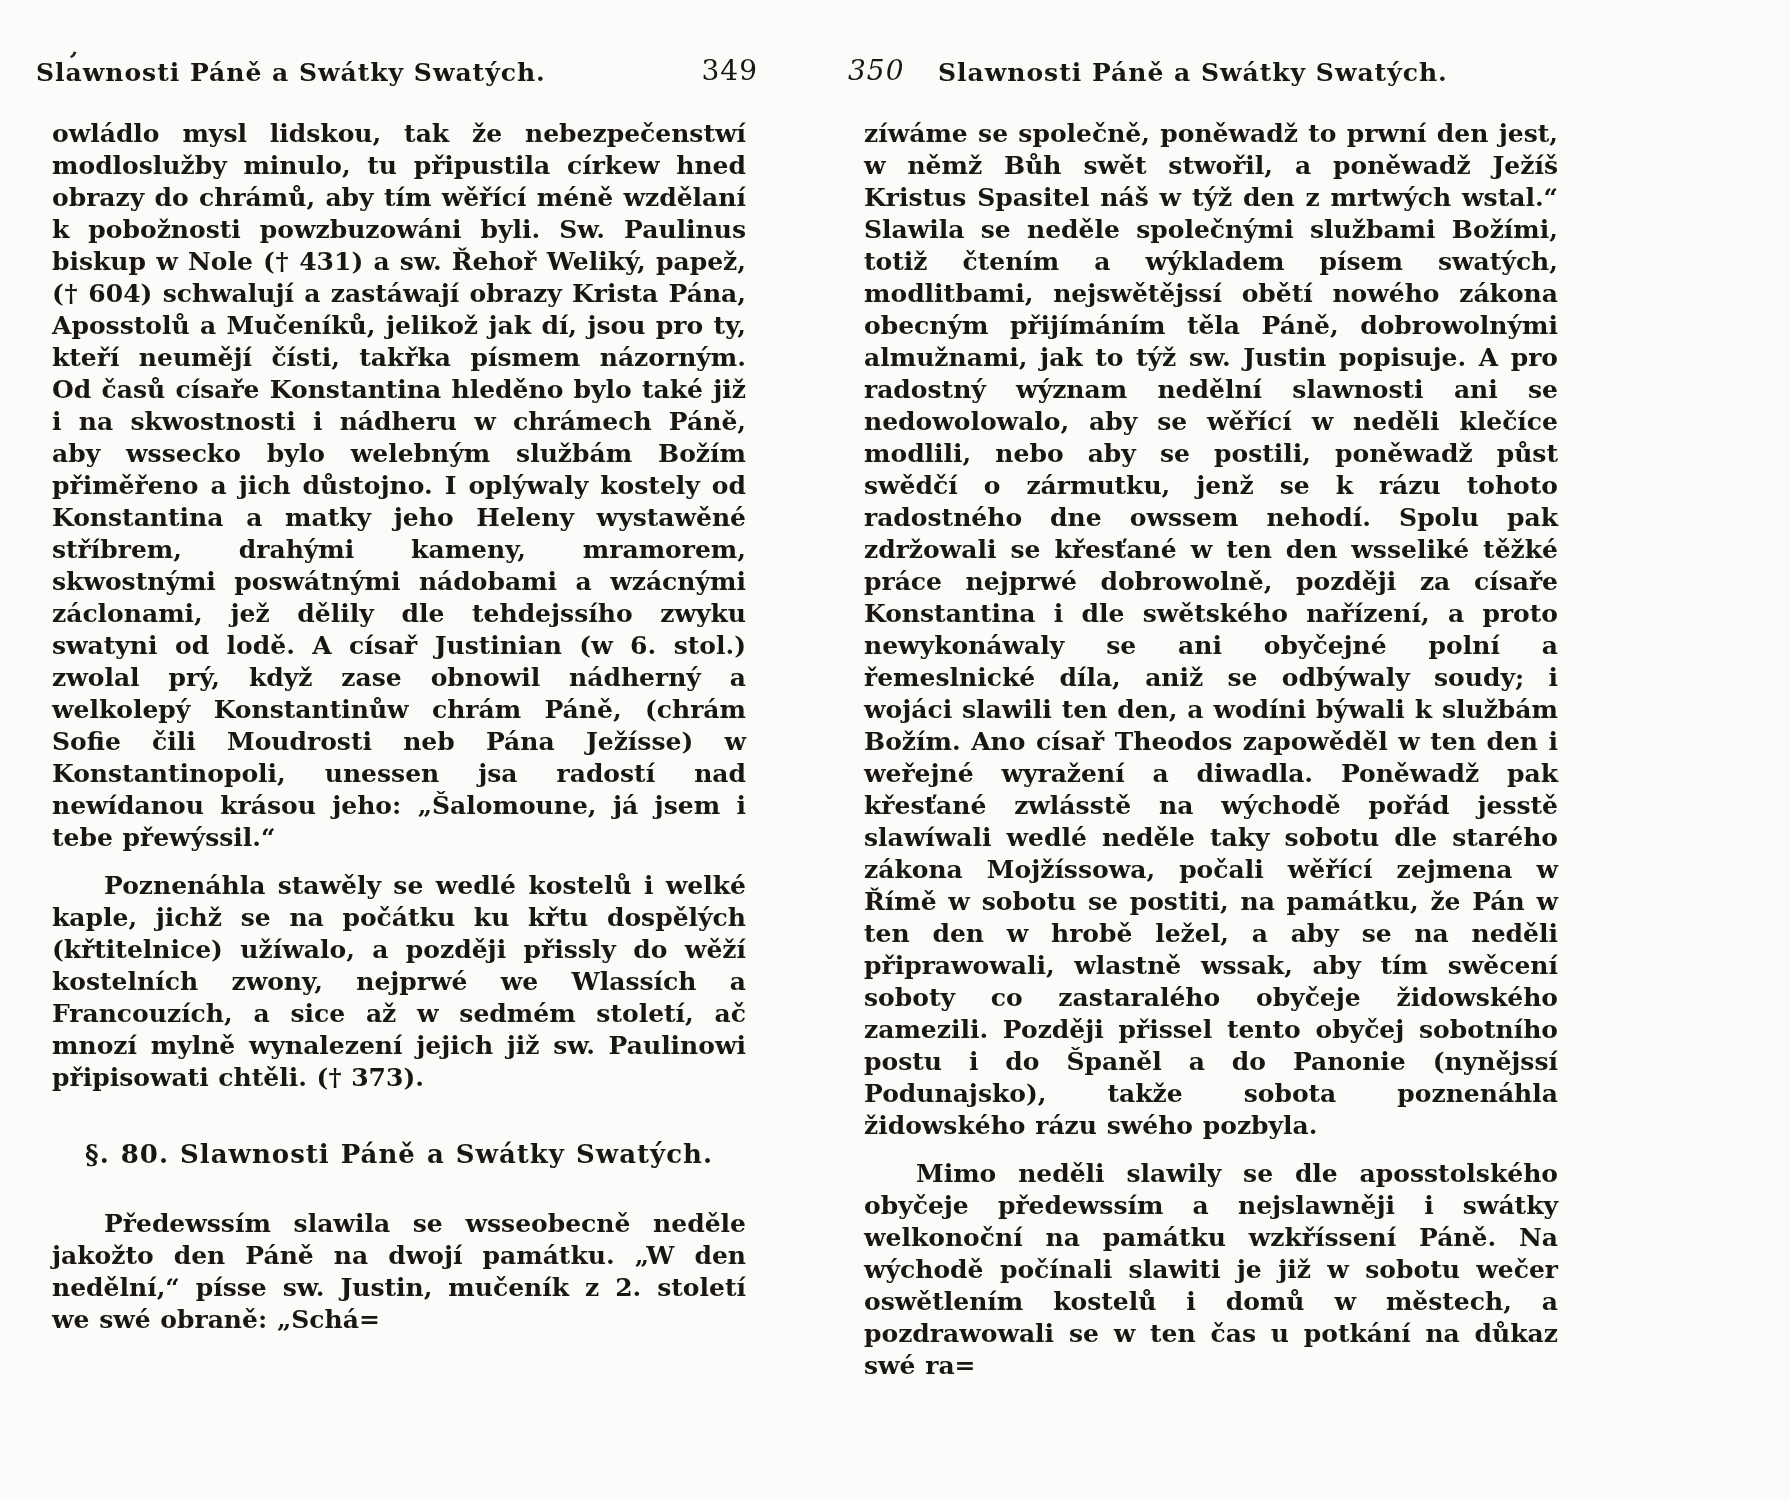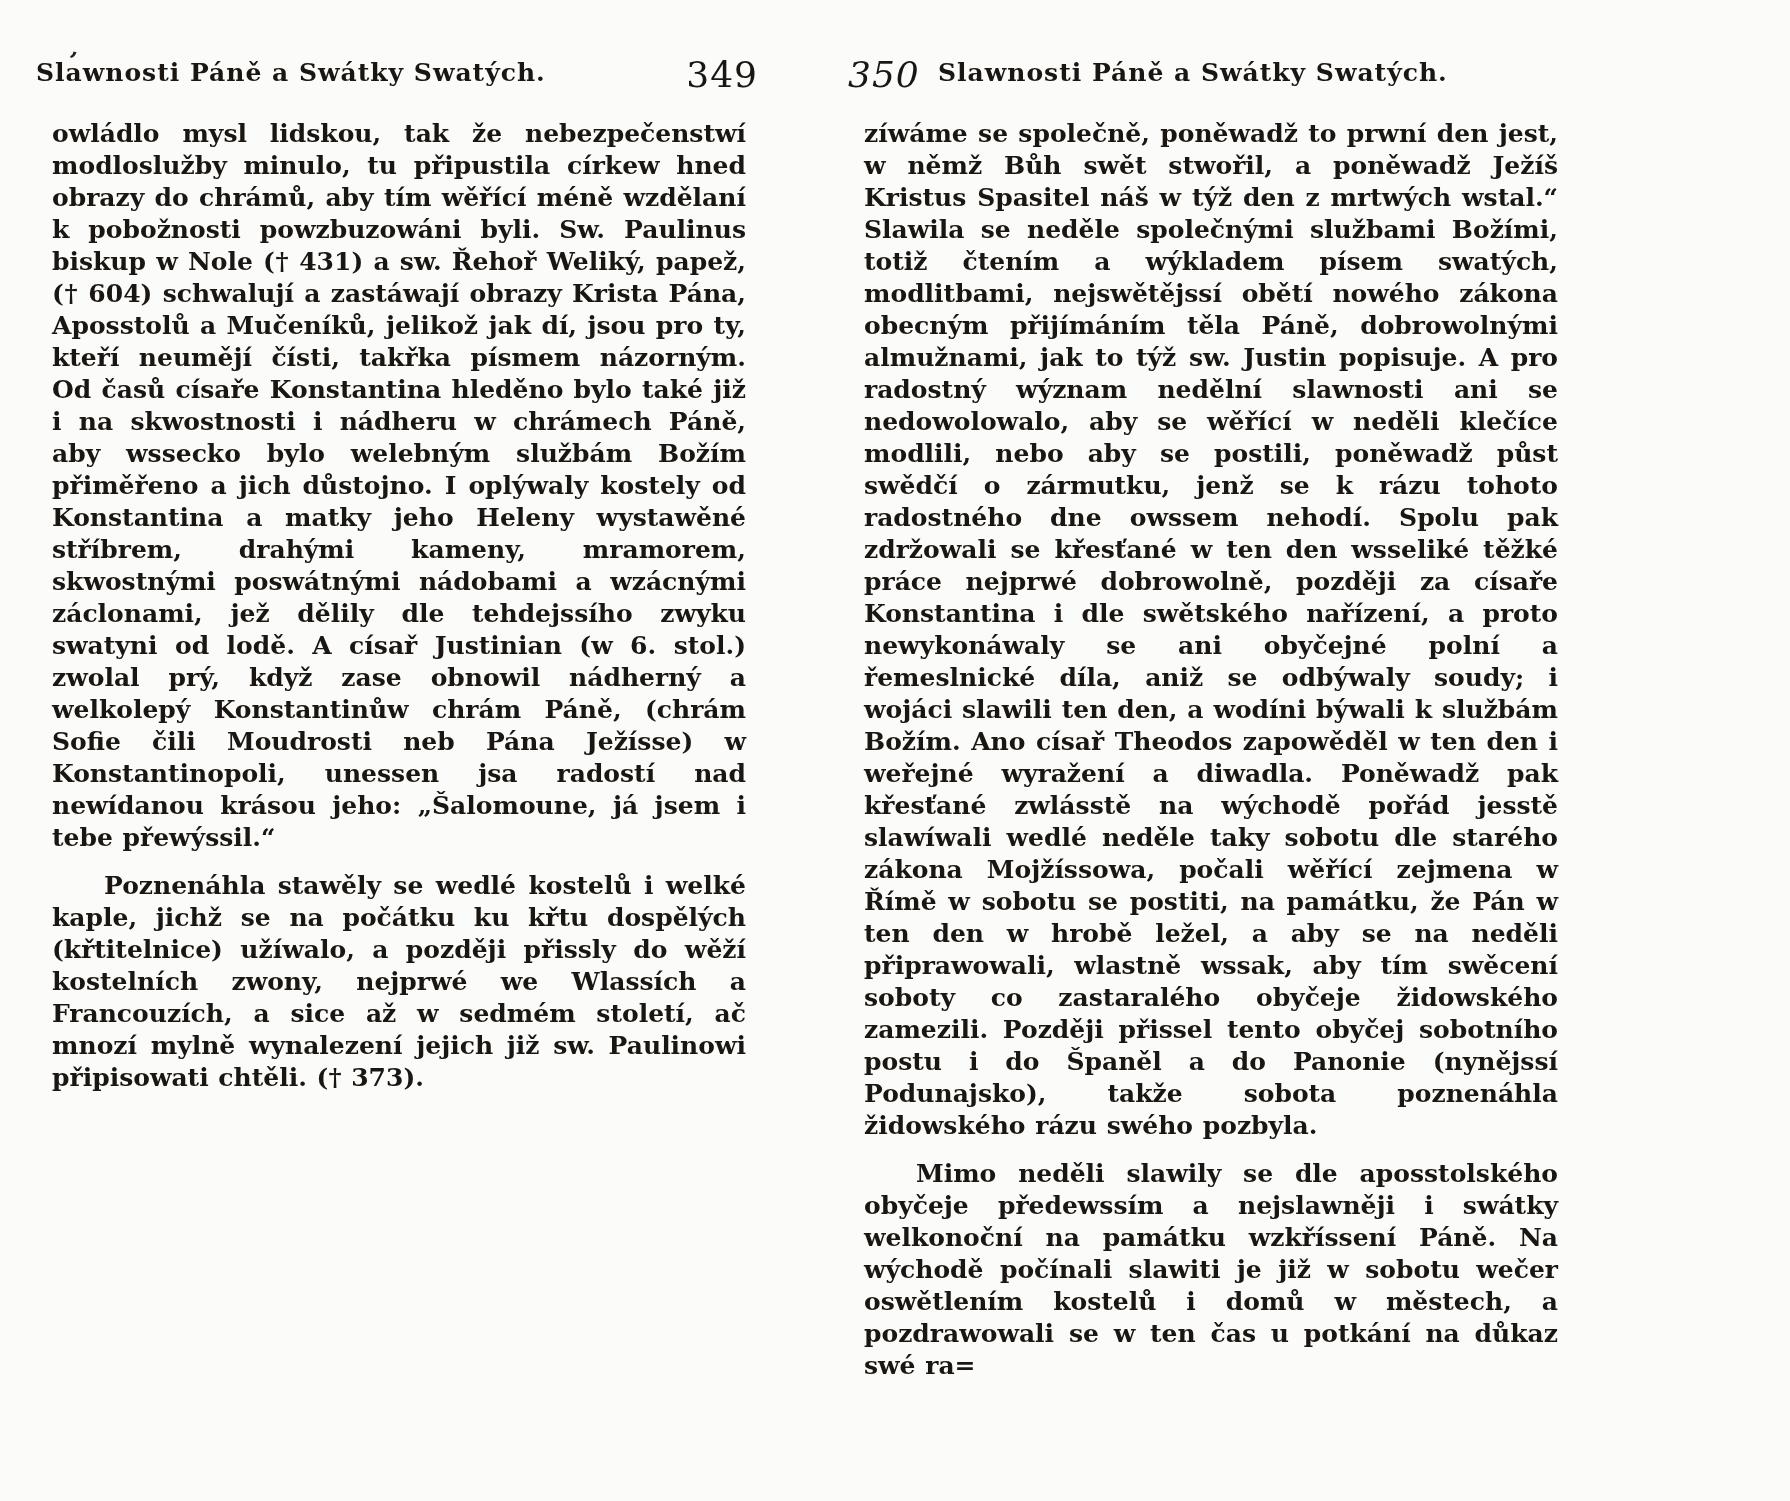--- a/index.html
+++ b/index.html
@@ -47,21 +47,21 @@
     font-weight: bold;
     font-size: 25px;
     letter-spacing: 1px;
     white-space: nowrap;
   }
   .page-left .running-title { padding-right: 120px; }
   .page-right .running-title { padding-left: 90px; }
   .page-number {
     position: absolute;
     top: -4px;
-    font-size: 36px;
+    font-size: 28px;
     font-weight: normal;
     letter-spacing: 1px;
   }
   .page-left .page-number { right: 4px; }
   .page-right .page-number { left: 0; font-style: italic; }
   .page-body {
     font-weight: bold;
     font-size: 25px;
     line-height: 32px;
     text-align: justify;
@@ -89,20 +89,22 @@
 
   <div class="page page-left">
     <span class="corner-mark">’</span>
     <div class="page-header">
       <span class="running-title">Slawnosti Páně a Swátky Swatých.</span>
       <span class="page-number">349</span>
     </div>
     <div class="page-body">
       <p class="noindent">owládlo mysl lidskou, tak že nebezpečenstwí modloslužby minulo, tu připustila církew hned obrazy do chrámů, aby tím wěřící méně wzdělaní k pobožnosti powzbuzowáni byli. Sw. Paulinus biskup w Nole († 431) a sw. Řehoř Weliký, papež, († 604) schwalují a zastáwají obrazy Krista Pána, Aposstolů a Mučeníků, jelikož jak dí, jsou pro ty, kteří neumějí čísti, takřka písmem názorným. Od časů císaře Konstantina hleděno bylo také již i na skwostnosti i nádheru w chrámech Páně, aby wssecko bylo welebným službám Božím přiměřeno a jich důstojno. I oplýwaly kostely od Konstantina a matky jeho Heleny wystawěné stříbrem, drahými kameny, mramorem, skwostnými poswátnými nádobami a wzácnými záclonami, jež dělily dle tehdejssího zwyku swatyni od lodě. A císař Justinian (w 6. stol.) zwolal prý, když zase obnowil nádherný a welkolepý Konstantinůw chrám Páně, (chrám Sofie čili Moudrosti neb Pána Ježísse) w Konstantinopoli, unessen jsa radostí nad newídanou krásou jeho: „Šalomoune, já jsem i tebe přewýssil.“</p>
       <p>Poznenáhla stawěly se wedlé kostelů i welké kaple, jichž se na počátku ku křtu dospělých (křtitelnice) užíwalo, a později přissly do wěží kostelních zwony, nejprwé we Wlassích a Francouzích, a sice až w sedmém století, ač mnozí mylně wynalezení jejich již sw. Paulinowi připisowati chtěli. († 373).</p>
+      <div class="section-heading">§. 80. Slawnosti Páně a Swátky Swatých.</div>
+      <p>Předewssím slawila se wsseobecně neděle jakožto den Páně na dwojí památku. „W den nedělní,“ písse sw. Justin, mučeník z 2. století we swé obraně: „Schá=</p>
     </div>
   </div>
 
   <div class="page page-right">
     <div class="page-header">
       <span class="page-number">350</span>
       <span class="running-title">Slawnosti Páně a Swátky Swatých.</span>
     </div>
     <div class="page-body">
       <p class="noindent">zíwáme se společně, poněwadž to prwní den jest, w němž Bůh swět stwořil, a poněwadž Ježíš Kristus Spasitel náš w týž den z mrtwých wstal.“ Slawila se neděle společnými službami Božími, totiž čtením a wýkladem písem swatých, modlitbami, nejswětějssí obětí nowého zákona obecným přijímáním těla Páně, dobrowolnými almužnami, jak to týž sw. Justin popisuje. A pro radostný wýznam nedělní slawnosti ani se nedowolowalo, aby se wěřící w neděli klečíce modlili, nebo aby se postili, poněwadž půst swědčí o zármutku, jenž se k rázu tohoto radostného dne owssem nehodí. Spolu pak zdržowali se křesťané w ten den wsseliké těžké práce nejprwé dobrowolně, později za císaře Konstantina i dle swětského nařízení, a proto newykonáwaly se ani obyčejné polní a řemeslnické díla, aniž se odbýwaly soudy; i wojáci slawili ten den, a wodíni býwali k službám Božím. Ano císař Theodos zapowěděl w ten den i weřejné wyražení a diwadla. Poněwadž pak křesťané zwlásstě na wýchodě pořád jesstě slawíwali wedlé neděle taky sobotu dle starého zákona Mojžíssowa, počali wěřící zejmena w Římě w sobotu se postiti, na památku, že Pán w ten den w hrobě ležel, a aby se na neděli připrawowali, wlastně wssak, aby tím swěcení soboty co zastaralého obyčeje židowského zamezili. Později přissel tento obyčej sobotního postu i do Španěl a do Panonie (nynějssí Podunajsko), takže sobota poznenáhla židowského rázu swého pozbyla.</p>

